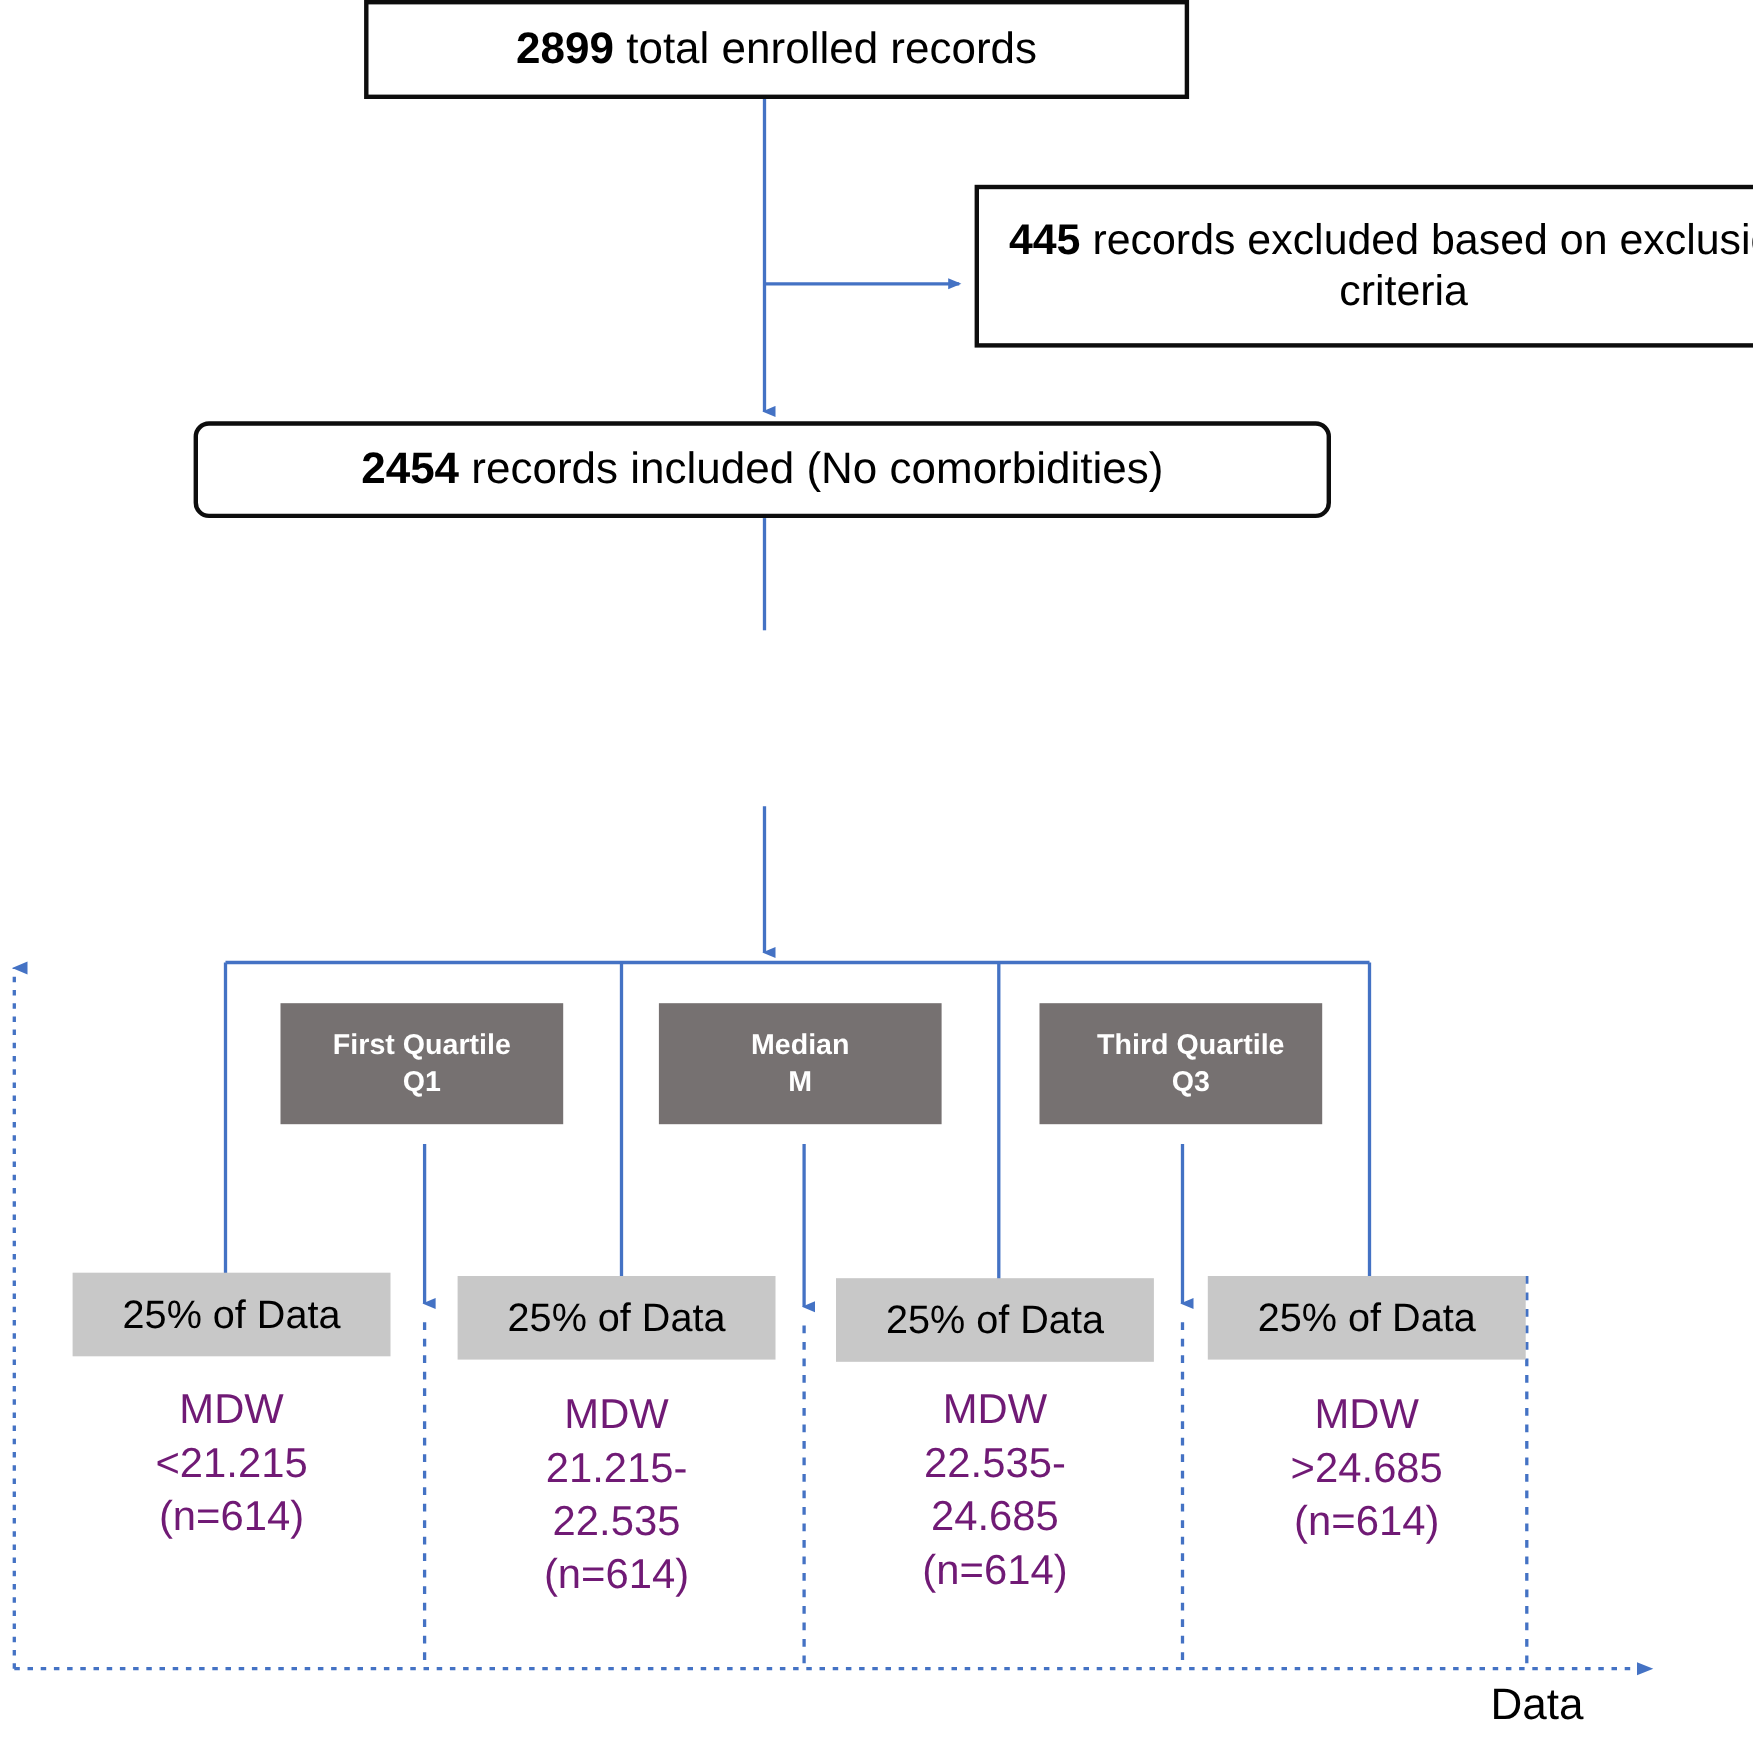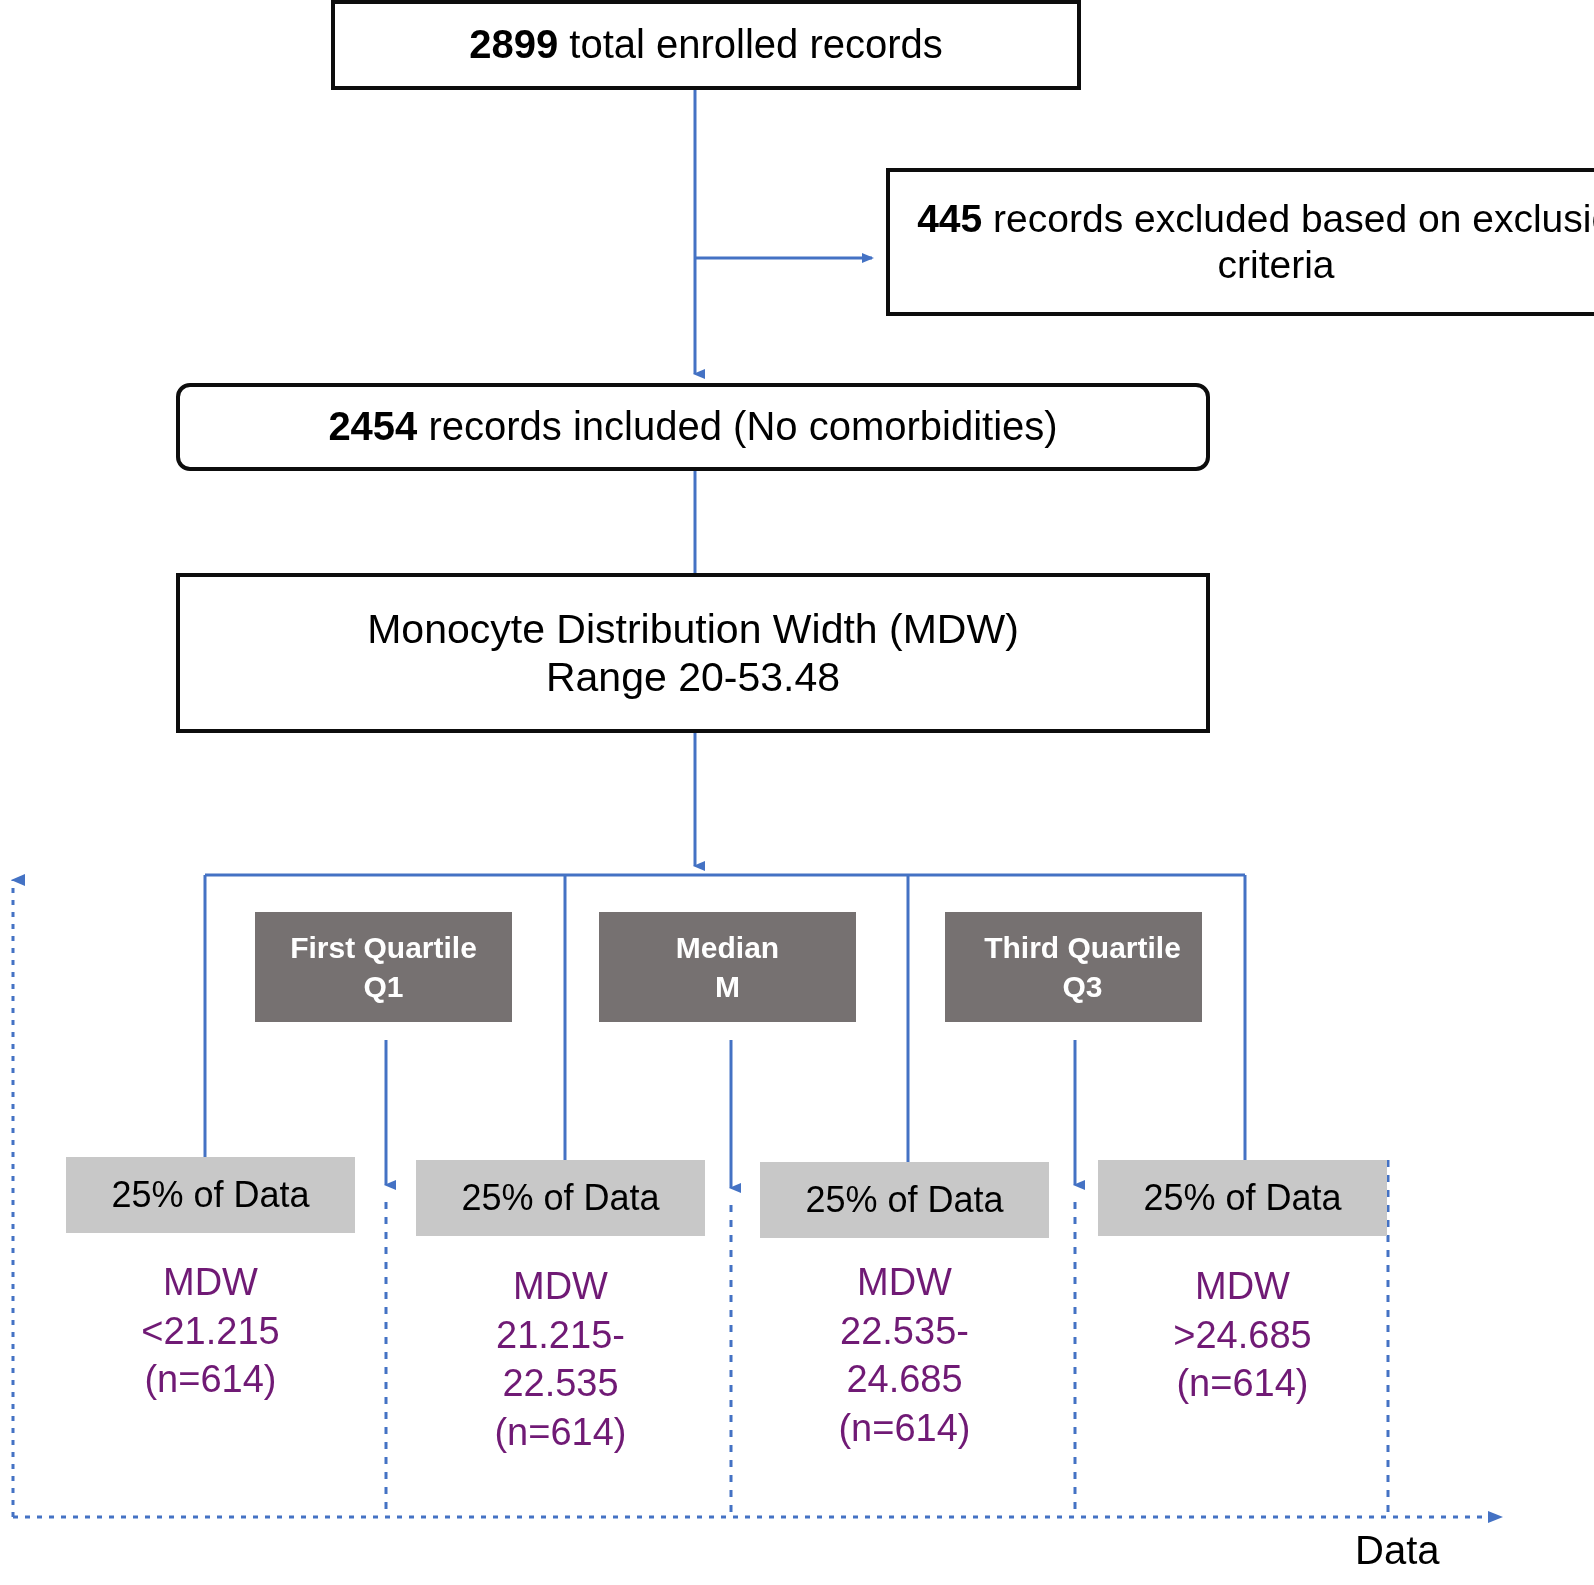--- a/index.html
+++ b/index.html
@@ -69,21 +69,21 @@
     font-size: 41px;
   }
 
   
   .quartile-box {
     position: absolute;
     box-sizing: border-box;
     background: #767171;
     color: #ffffff;
     font-weight: bold;
-    font-size: 30px;
+    font-size: 26px;
     display: flex;
     align-items: center;
     justify-content: center;
     text-align: center;
     line-height: 1.3;
   }
   #quartile-q1 { left: 255px;  top: 912px; width: 257px; height: 110px; }
   #quartile-m  { left: 599px;  top: 912px; width: 257px; height: 110px; }
   #quartile-q3 { left: 945px;  top: 912px; width: 257px; height: 110px; padding-left: 18px; }
 
@@ -183,23 +183,20 @@
   </div>
 
   <div class="node outline-box" id="node-excluded">
     <span class="box-text"><b class="b">445</b><span> records excluded based on exclusion criteria</span></span>
   </div>
 
   <div class="node outline-box" id="node-included">
     <span class="box-text"><b class="b">2454</b><span> records included (No comorbidities)</span></span>
   </div>
 
-  <div class="node outline-box" id="node-mdw">
-    <span class="box-text"><span>Monocyte Distribution Width (MDW)</span><br><span>Range 20-53.48</span></span>
-  </div>
 
   <div class="quartile-box" id="quartile-q1">
     <span><span>First Quartile</span><br><span>Q1</span></span>
   </div>
 
   <div class="quartile-box" id="quartile-m">
     <span><span>Median</span><br><span>M</span></span>
   </div>
 
   <div class="quartile-box" id="quartile-q3">

